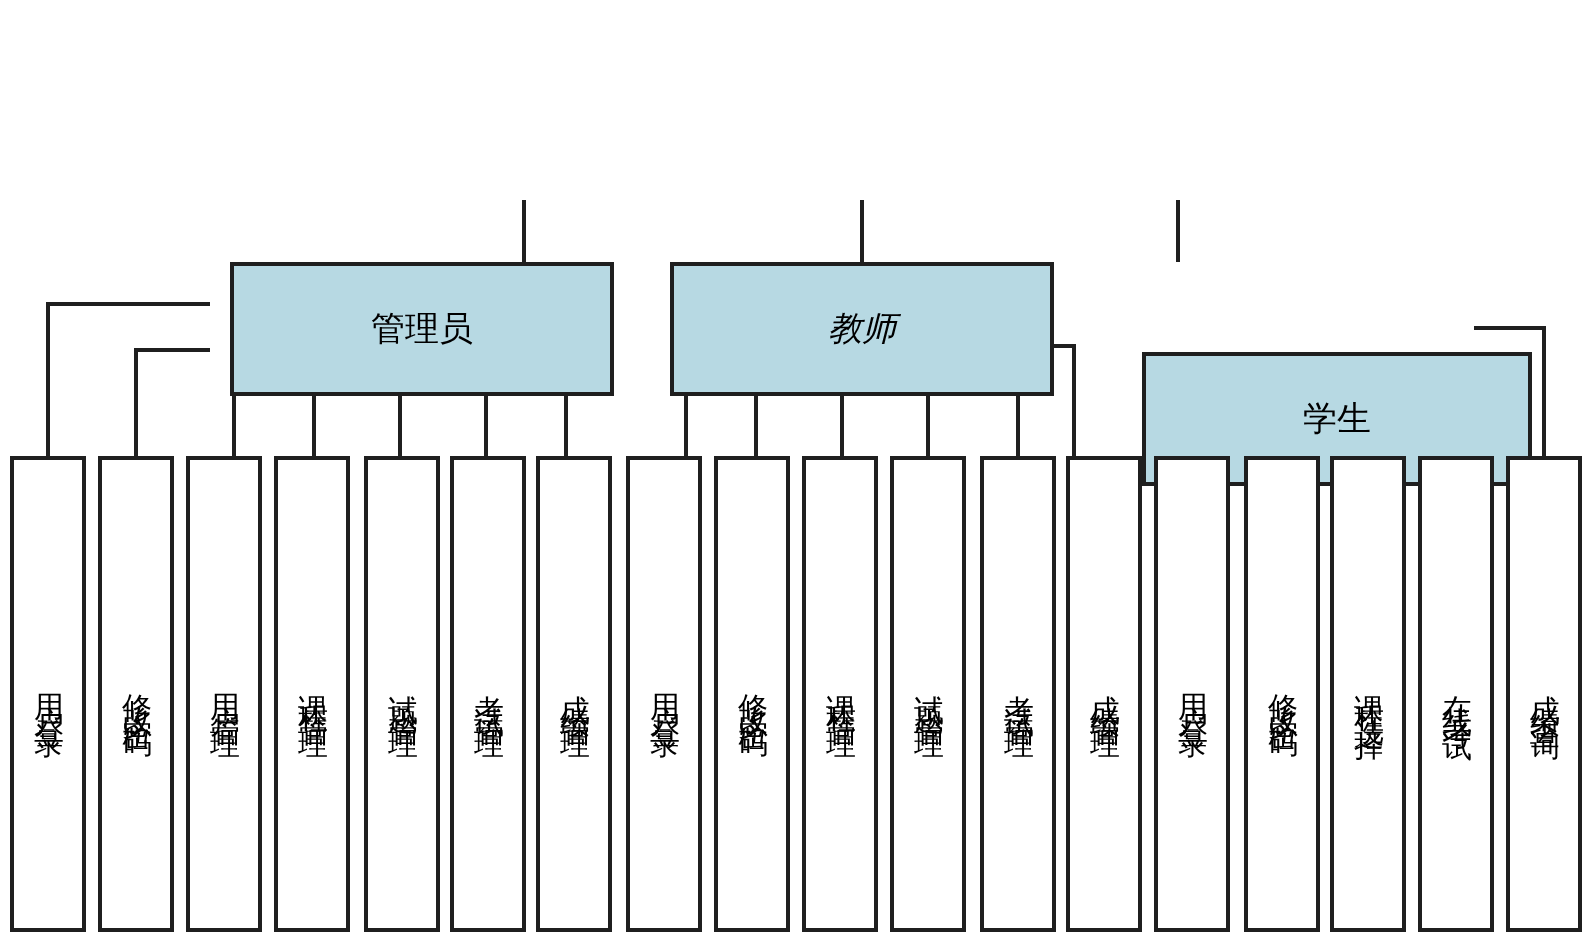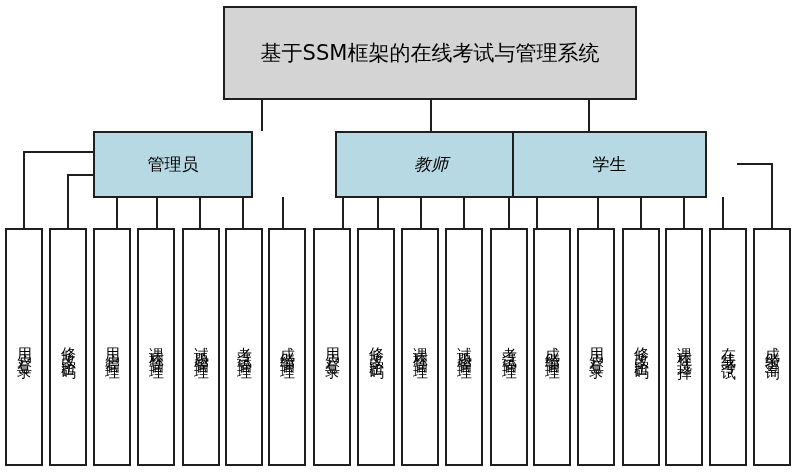--- a/index.html
+++ b/index.html
@@ -32,23 +32,23 @@
   .title-box{
     left:223px;top:6px;width:414px;height:94px;
     background:var(--title-fill);
     font-size:21px;
   }
   .role-box{
     top:131px;height:67px;
     background:var(--role-fill);
     font-size:17px;
   }
-  .role-admin{left:93px;width:160px;}
+  .role-admin{left:115px;width:192px;}
   .role-teacher{left:335px;width:192px;font-style:italic;}
-  .role-student{left:512px;width:195px;}
+  .role-student{left:571px;width:195px;margin-top:45px;}
   .leaf{
     top:228px;width:38px;height:238px;
     background:var(--leaf-fill);
     font-size:15px;
   }
   .vtext{
     writing-mode:vertical-rl;
     text-orientation:upright;
     letter-spacing:6px;
     line-height:1;
@@ -77,23 +77,20 @@
              M464 197 V229
              M509 197 V229
              M527 173 H537 V229
              M598 197 V229
              M641 197 V229
              M684 197 V229
              M723 197 V229
              M737 164 H772 V229" fill="none" stroke="var(--line)" stroke-width="2"></path>
   </svg>
 
-  <div class="box title-box">
-    <span>基于SSM框架的在线考试与管理系统</span>
-  </div>
 
   <div class="box role-box role-admin">
     <span>管理员</span>
   </div>
   <div class="box role-box role-teacher">
     <span>教师</span>
   </div>
   <div class="box role-box role-student">
     <span>学生</span>
   </div>

